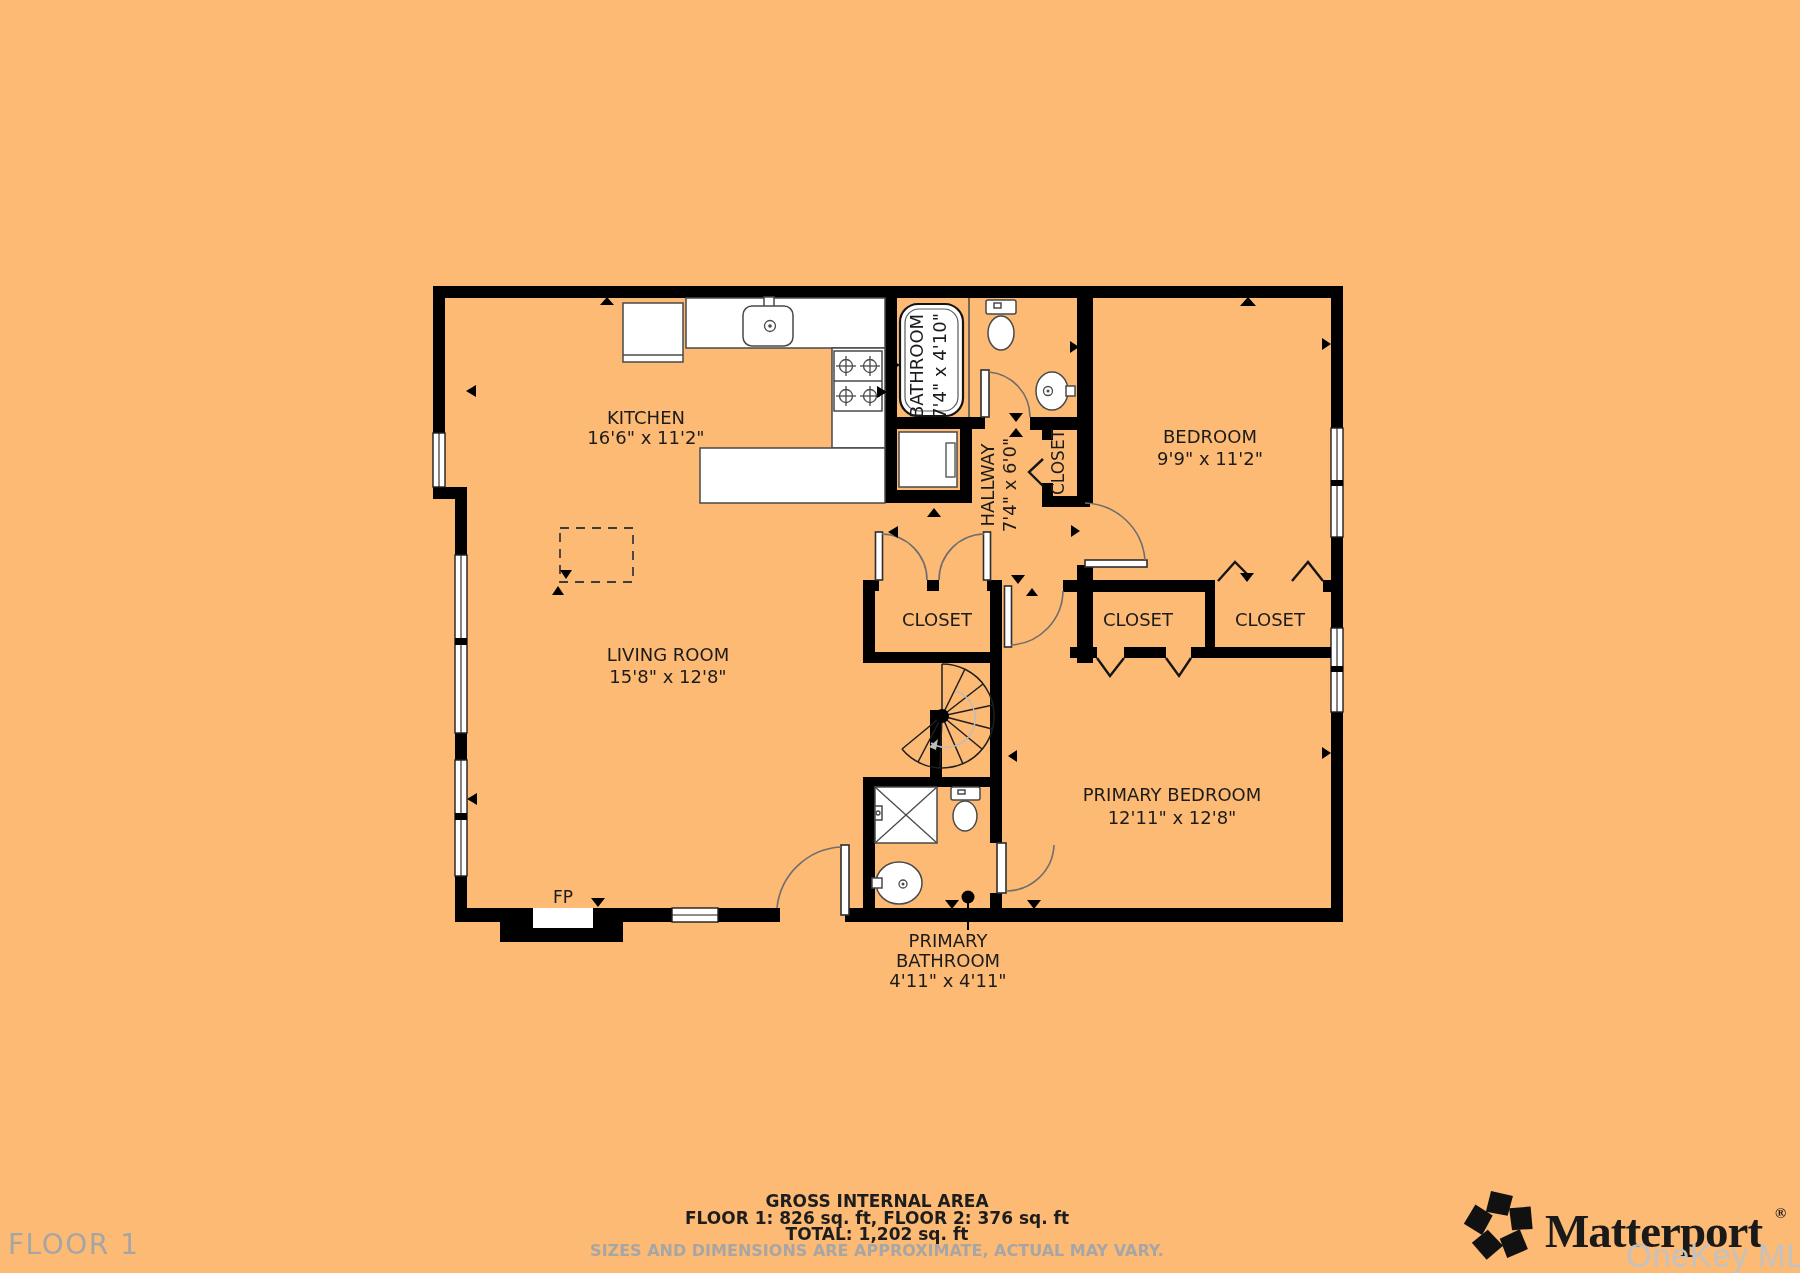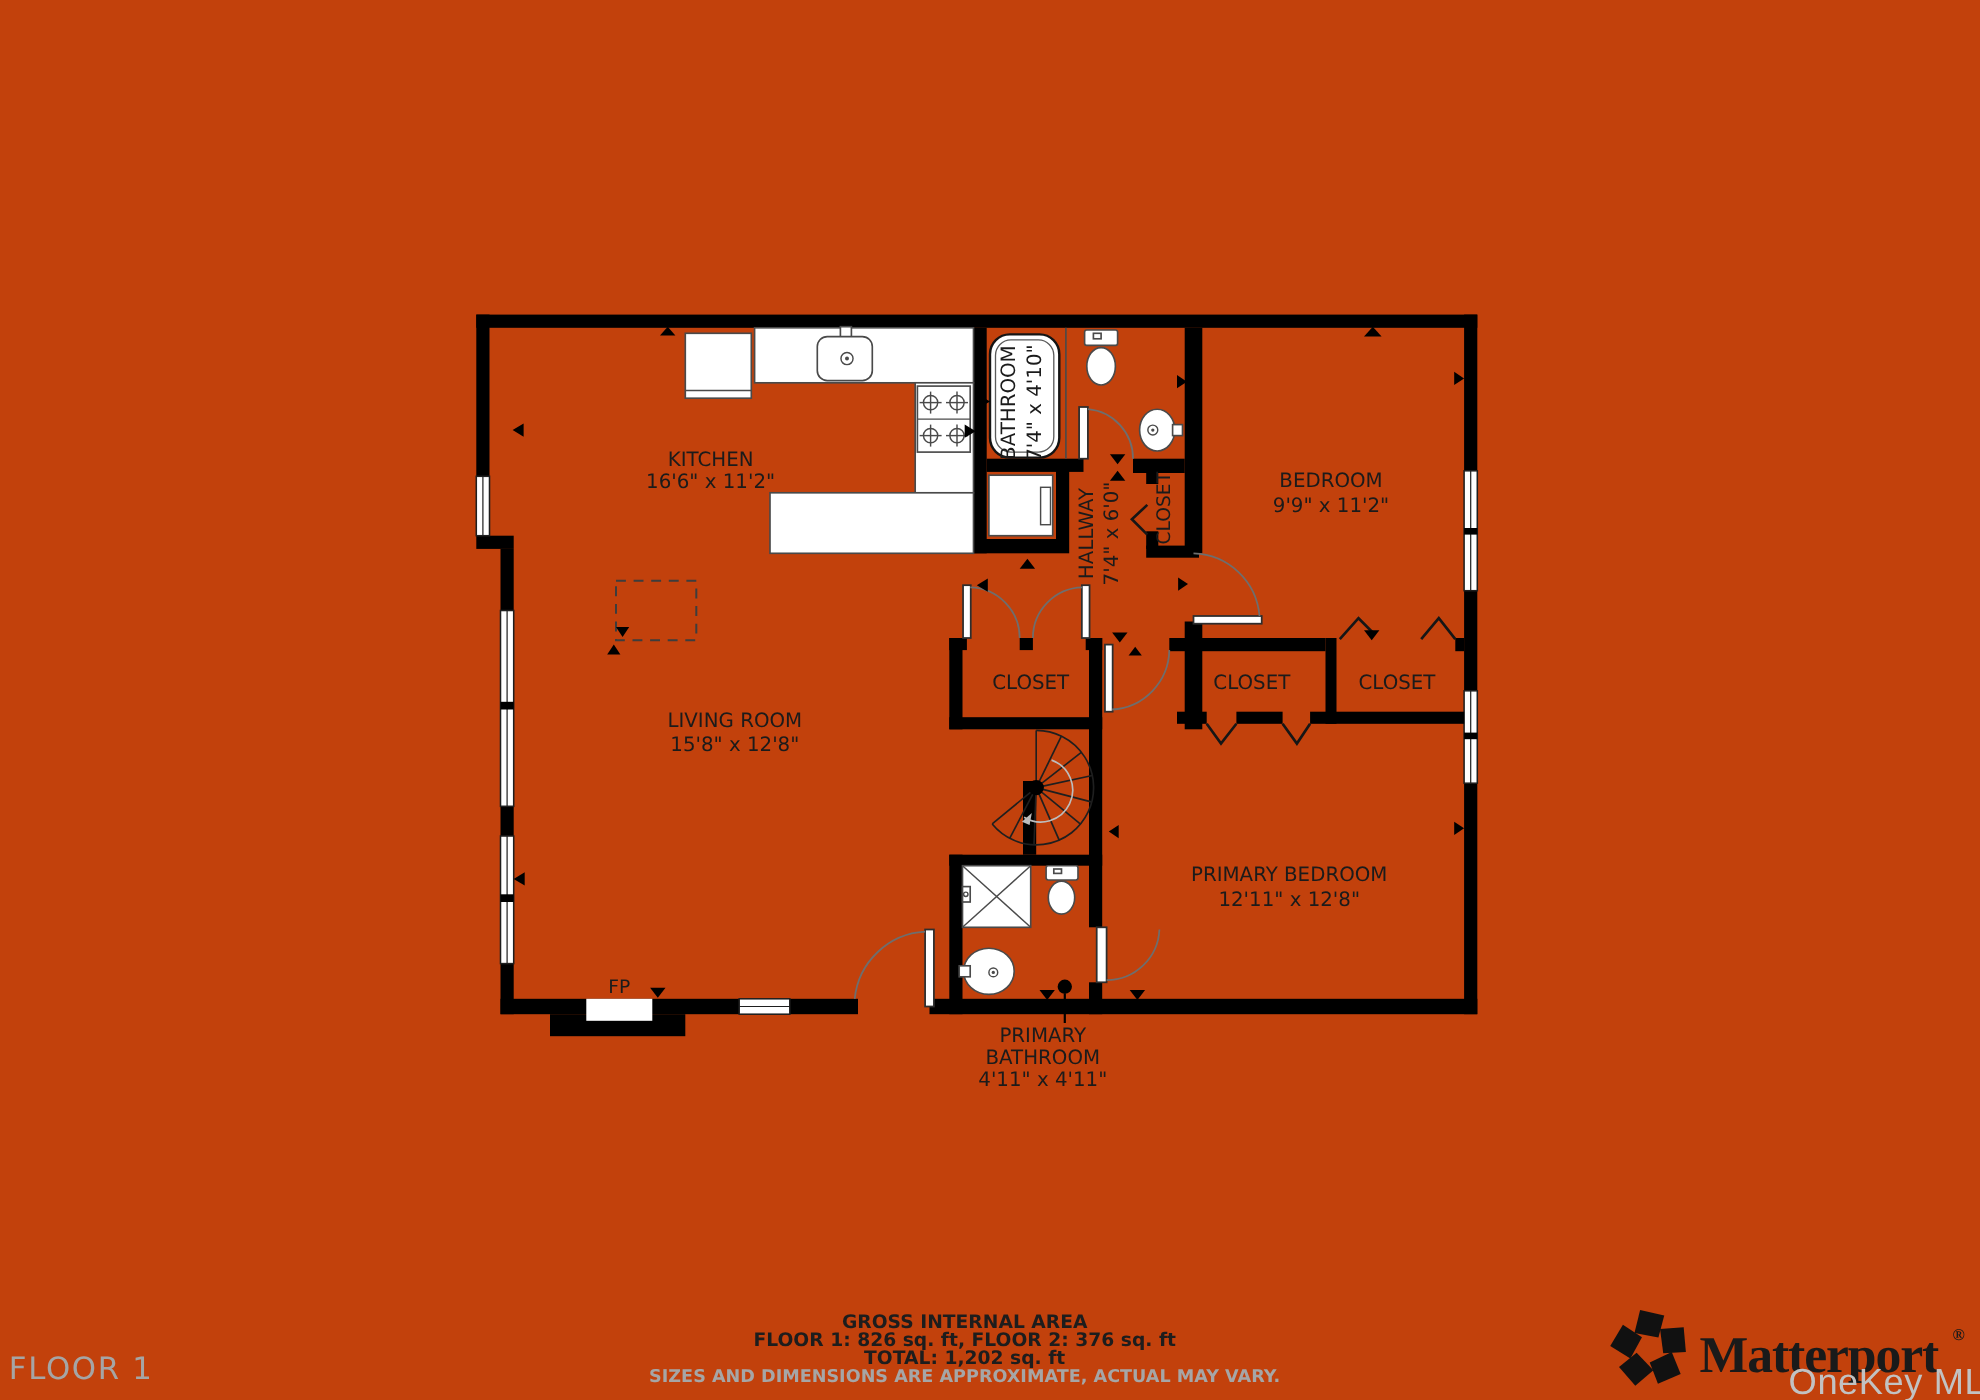--- a/index.html
+++ b/index.html
@@ -1,16 +1,16 @@
 <!DOCTYPE html>
 <html><head>
 <meta charset="utf-8">
 <style>
   html,body{margin:0;padding:0;background:#ffffff;}
-  .stage{position:relative;width:1800px;height:1273px;background:#c2410c;overflow:hidden;
+  .stage{position:relative;width:1800px;height:1273px;background:#fdba74;overflow:hidden;
          font-family:"DejaVu Sans",sans-serif;}
   svg{position:absolute;left:0;top:0;}
   .wall{fill:#000000;stroke:none;}
   .fix{fill:#ffffff;stroke:#4a4a4a;stroke-width:1.5;}
   .thin{fill:none;stroke:#4a4a4a;stroke-width:1.3;}
   .arc{fill:none;stroke:#6e6e6e;stroke-width:1.6;}
   .leaf{fill:#ffffff;stroke:#2e2e2e;stroke-width:1.6;}
   .winframe{fill:#ffffff;stroke:#1f1f1f;stroke-width:1.4;}
   .winline{stroke:#1f1f1f;stroke-width:1.1;}
   .chev{fill:none;stroke:#161616;stroke-width:2.4;}

